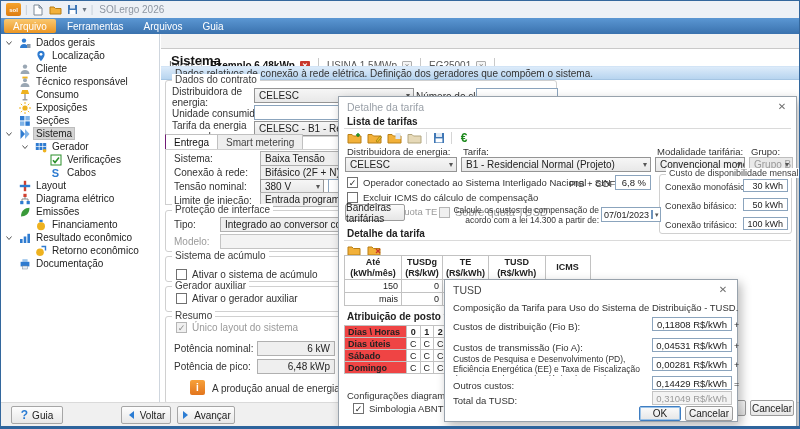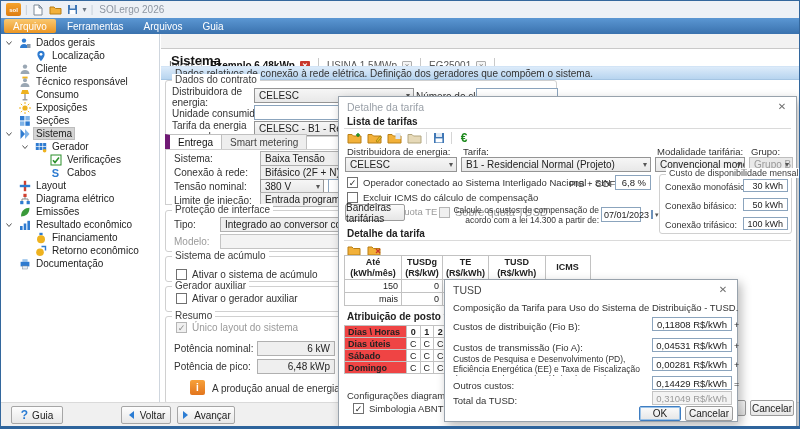--- a/index.html
+++ b/index.html
@@ -73,21 +73,21 @@
   .combo .carr { position:absolute; right:3px; top:2px; color:#555; font-size:8px; }
   .combo.dis { background:#e9e9e9; color:#9a9a9a; border-color:#bdbdbd; }
   .cb { width:11px; height:11px; background:#fff; border:1px solid #707070; flex:none;
         display:flex; align-items:center; justify-content:center; font-size:9px; color:#222; }
   .cb.dis { background:#f0f0f0; border-color:#b5b5b5; color:#8a8a8a; }
   .cbrow { position:absolute; display:flex; align-items:center; gap:5px; font-size:10px; color:#333; }
   .cbrow.dis { color:#9a9a9a; }
   .dtabs { position:absolute; display:flex; }
   .dtab { height:16px; display:flex; align-items:center; padding:0 8px; font-size:10px; border:1px solid #c0c0c0;
           background:#eee; color:#444; border-left:none; }
-  .dtab:first-child { border-left:5px solid #701a75; }
+  .dtab:first-child { border-left:1px solid #701a75; }
   .dtab.active { background:#fff; border-bottom:1px solid #fff; color:#111; }
   .panel { position:absolute; border:1px solid #cfcfcf; }
   .infoicon { position:absolute; width:15px; height:15px; background:linear-gradient(#f7a13a,#e2751d); border-radius:2px;
               color:#fff; font-weight:bold; font-size:10px; display:flex; align-items:center; justify-content:center; }
 
   
   .dlg { position:absolute; background:#fff; border:1px solid #98a2ac; box-shadow:3px 4px 10px rgba(0,0,0,.28); }
   .dlg-title { position:absolute; left:0; top:0; right:0; height:19px; display:flex; align-items:center; padding:0 8px; font-size:10.5px; }
   .dlg-x { position:absolute; right:7px; top:4px; color:#6e6e6e; font-size:10px; width:14px; text-align:center; }
   .sect { position:absolute; font-size:10px; font-weight:bold; color:#222; }
@@ -299,43 +299,43 @@
       <span class="tlabel">Diagrama elétrico</span>
     </div>
     <div class="titem lvl0">
       <span class="ticon">
           <svg width="12" height="12">
             <path d="M2 10.5C2 4.5 6 2 10.5 1.8 10.5 8 6.5 10.5 2 10.5z" fill="#3a9a3a"></path>
           </svg>
         </span>
       <span class="tlabel">Emissões</span>
     </div>
+    <div class="titem lvl1">
+      <span class="ticon">
+          <svg width="12" height="12">
+            <rect x="4.4" y="0.8" width="3.2" height="2.4" fill="#2e7bd0"></rect>
+            <circle cx="6" cy="7.2" r="4" fill="#eeb21f"></circle>
+          </svg>
+        </span>
+      <span class="tlabel">Financiamento</span>
+    </div>
     <div class="titem lvl0">
       <span class="texp e0">
           <svg width="8" height="8">
             <path d="M1.5 2.5L4 5.5 6.5 2.5" stroke="#555" fill="none"></path>
           </svg>
         </span>
       <span class="ticon">
           <svg width="12" height="12">
             <rect x="1" y="7" width="2.6" height="4" fill="#2e7bd0"></rect>
             <rect x="4.7" y="4.5" width="2.6" height="6.5" fill="#2e7bd0"></rect>
             <rect x="8.4" y="1.8" width="2.6" height="9.2" fill="#2e7bd0"></rect>
           </svg>
         </span>
       <span class="tlabel">Resultado econômico</span>
-    </div>
-    <div class="titem lvl1">
-      <span class="ticon">
-          <svg width="12" height="12">
-            <rect x="4.4" y="0.8" width="3.2" height="2.4" fill="#2e7bd0"></rect>
-            <circle cx="6" cy="7.2" r="4" fill="#eeb21f"></circle>
-          </svg>
-        </span>
-      <span class="tlabel">Financiamento</span>
     </div>
     <div class="titem lvl1">
       <span class="ticon">
           <svg width="12" height="12">
             <circle cx="5" cy="7.2" r="3.8" fill="#eeb21f"></circle>
             <path d="M6.5 1.5h4v4" stroke="#2e7bd0" fill="none" stroke-width="1.4"></path>
           </svg>
         </span>
       <span class="tlabel">Retorno econômico</span>
     </div>
@@ -588,21 +588,21 @@
       </div>
     <div class="cbrow dis" style="left:100px;top:109px;">
         <span class="cb dis"></span>
         <span style="font-size:11px;">Sobre quota TUSD</span>
       </div>
 
     <div class="pbtn" style="left:6px;top:107px;width:60px;height:17px;">
         <span>Bandeiras tarifárias</span>
       </div>
     <div class="smalltxt" style="position:absolute;left:112px;top:108px;width:148px;text-align:right;">Calcule os custos de compensação de acordo com a lei 14.300 a partir de:</div>
-    <div class="datefld" style="left:262px;top:110px;width:40px;">
+    <div class="datefld" style="left:262px;top:110px;width:60px;">
         <span>07/01/2023</span>
         <span class="calglyph"></span>
         <span style="font-size:7px;color:#555;">▾</span>
       </div>
 
     <span class="sect" style="left:8px;top:131px;">Detalhe da tarifa</span>
     <div class="rule" style="left:5px;right:5px;top:143px;"></div>
     <div class="tbar" style="left:7px;top:146px;">
       <span class="tbtn">
           <svg width="14" height="11">

